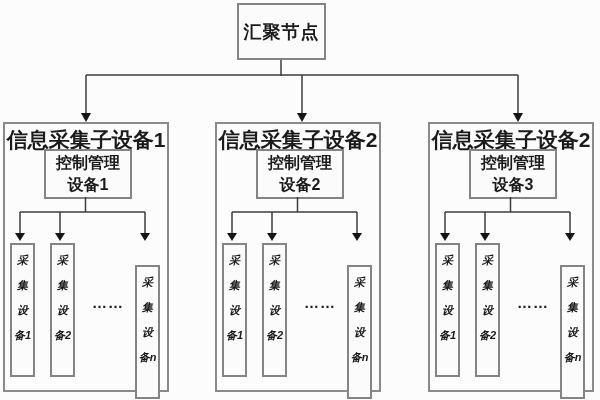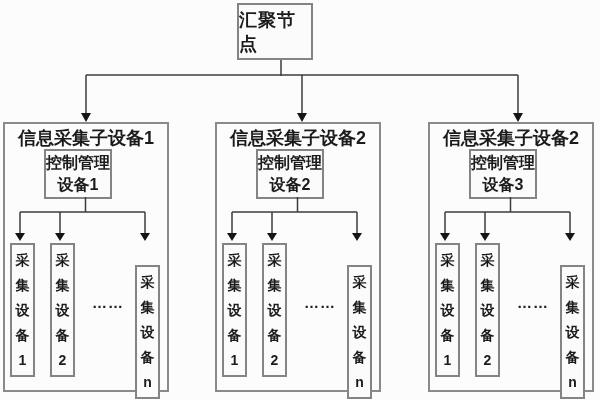--- a/index.html
+++ b/index.html
@@ -14,48 +14,49 @@
     overflow:hidden;
     color:#1b1b1b;
   }
   .box {
     position:absolute;
     box-sizing:border-box;
     border:2px solid #848484;
     background:#fbfbfb;
   }
   .root-box {
-    left:237px; top:3px; width:76px; height:57px;
+    left:237px; top:3px; width:89px; height:57px;
     display:flex; align-items:center; justify-content:center;
     font-size:18px; font-weight:bold; letter-spacing:1px;
   }
   .group {
     top:122px; width:166px; height:270px;
     border:2px solid #8a8a8a;
     background:transparent;
   }
   .group-1 { left:3px; }
   .group-2 { left:215px; }
   .group-3 { left:428px; }
   .group-title {
     position:absolute; left:0; top:2px; width:100%;
-    text-align:center; font-size:18px; font-weight:bold;
+    text-align:center; font-size:21px; font-weight:bold;
   }
   .controller {
-    left:39px; top:25px; width:68px; height:50px;
+    left:39px; top:25px; width:88px; height:50px;
     display:flex; flex-direction:column;
     align-items:center; justify-content:center;
     font-size:16px; font-weight:bold; line-height:22px;
     text-align:left;
   }
   .device {
     top:119px; width:25px; height:134px;
-    font-size:14px; font-weight:bold; line-height:25px;
+    font-size:11px; font-weight:bold; line-height:25px;
     text-align:center; word-break:break-all;
     padding-top:3px;
+    font-style:italic;
   }
   .device-1 { left:5px; }
   .device-2 { left:45px;text-align:center; }
   .device-n { left:130px;margin-top:22px; }
   .ellipsis {
     position:absolute; left:80px; top:170px; width:46px;
     text-align:center; font-size:15px; font-weight:bold;
     letter-spacing:1px; white-space:nowrap;
   }
   svg.connectors {

